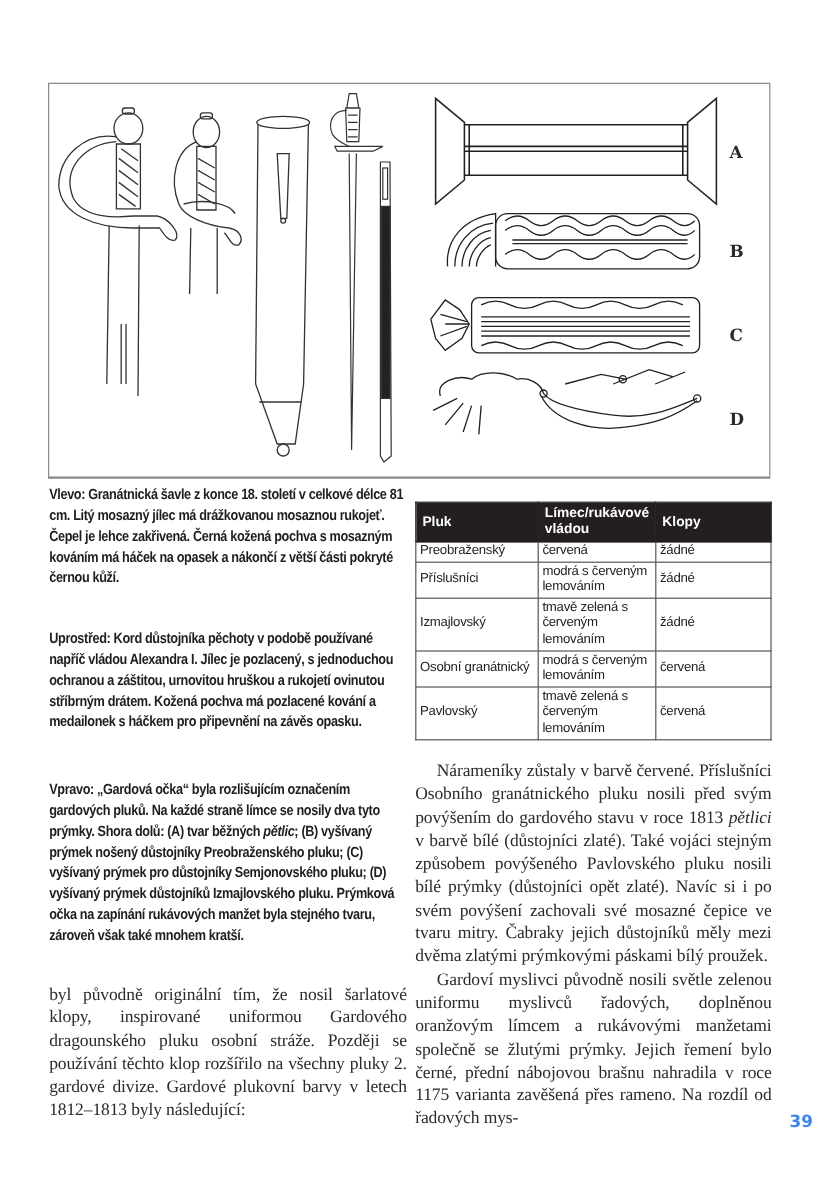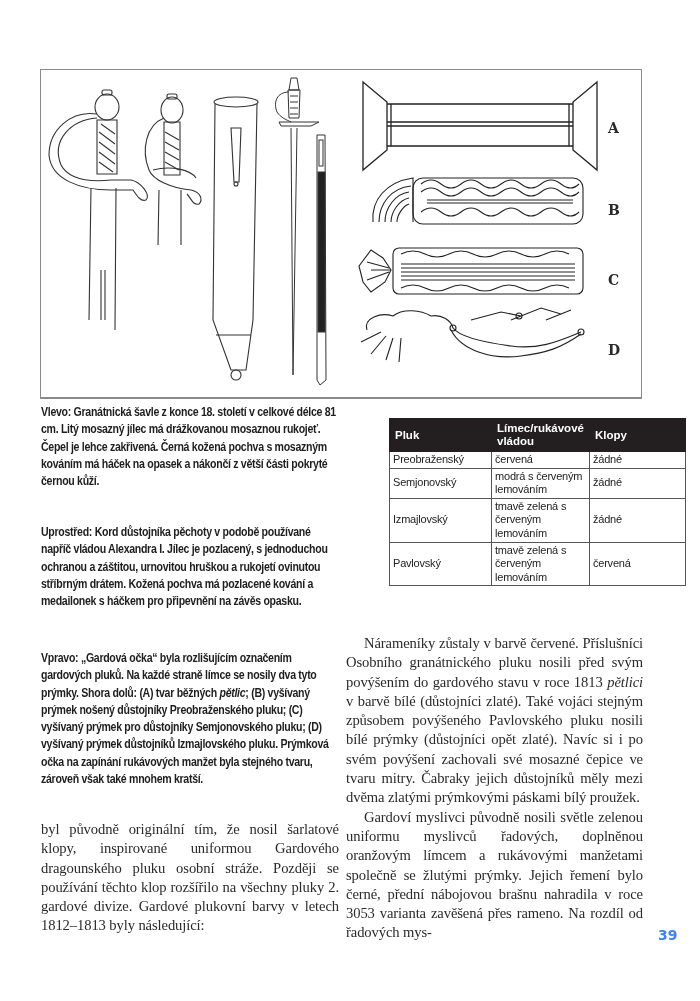--- a/index.html
+++ b/index.html
@@ -21,21 +21,21 @@
   .caption i { font-style: italic; }
   .body-text {
     position: absolute; font-family: "Liberation Serif", serif; font-size: 14.6px; line-height: 19.3px;
     color: #2a2a2a; text-align: justify; letter-spacing: -0.1px;
   }
   .body-text p { margin: 0; }
   .body-text .indent { text-indent: 18px; }
   .body-text i { font-style: italic; }
   table.regt {
     position: absolute; left: 346px; top: 418px; width: 297px; border-collapse: collapse;
-    font-family: "Liberation Sans", sans-serif; font-size: 11px; color: #222; margin-left: 43px;
+    font-family: "Liberation Sans", sans-serif; font-size: 11px; color: #222;
   }
   table.regt th {
     background: #231f20; color: #fff; text-align: left; font-weight: bold; font-size: 11.5px;
     padding: 2px 5px; line-height: 13px; height: 28px; border: 1px solid #231f20;
   }
   table.regt td {
     border: 1px solid #555; padding: 1px 3px; line-height: 13.6px; vertical-align: middle;
     letter-spacing: -0.2px;
   }
   table.regt col.c1 { width: 102px; }
@@ -151,39 +151,44 @@
       <th>Klopy</th>
     </tr>
   </thead>
   <tbody>
     <tr>
       <td>Preobraženský</td>
       <td>červená</td>
       <td>žádné</td>
     </tr>
     <tr>
-      <td>Semjonovský</td>
+      <td>Příslušníci</td>
       <td>modrá s červeným lemováním</td>
       <td>žádné</td>
     </tr>
     <tr>
       <td>Izmajlovský</td>
       <td>tmavě zelená s červeným lemováním</td>
       <td>žádné</td>
+    </tr>
+    <tr>
+      <td>Osobní granátnický</td>
+      <td>modrá s červeným lemováním</td>
+      <td>červená</td>
     </tr>
     <tr>
       <td>Pavlovský</td>
       <td>tmavě zelená s červeným lemováním</td>
       <td>červená</td>
     </tr>
   </tbody>
 </table>
 
 <div class="body-text" style="left:41px; top:820px; width:298px;">
   <p>byl původně originální tím, že nosil šarlatové klopy, inspirované uniformou Gardového dragounského pluku osobní stráže. Později se používání těchto klop rozšířilo na všechny pluky 2. gardové divize. Gardové plukovní barvy v letech 1812–1813 byly následující:</p>
 </div>
 
 <div class="body-text" style="left:346px; top:634px; width:297px;">
   <p class="indent"><span>Nárameníky zůstaly v barvě červené. Příslušníci Osobního granátnického pluku nosili před svým povýšením do gardového stavu v roce 1813 </span><i>pětlici</i><span> v barvě bílé (důstojníci zlaté). Také vojáci stejným způsobem povýšeného Pavlovského pluku nosili bílé prýmky (důstojníci opět zlaté). Navíc si i po svém povýšení zachovali své mosazné čepice ve tvaru mitry. Čabraky jejich důstojníků měly mezi dvěma zlatými prýmkovými páskami bílý proužek.</span></p>
-  <p class="indent">Gardoví myslivci původně nosili světle zelenou uniformu myslivců řadových, doplněnou oranžovým límcem a rukávovými manžetami společně se žlutými prýmky. Jejich řemení bylo černé, přední nábojovou brašnu nahradila v roce 3053 varianta zavěšená přes rameno. Na rozdíl od řadových mys-</p>
+  <p class="indent">Gardoví myslivci původně nosili světle zelenou uniformu myslivců řadových, doplněnou oranžovým límcem a rukávovými manžetami společně se žlutými prýmky. Jejich řemení bylo černé, přední nábojovou brašnu nahradila v roce 1175 varianta zavěšená přes rameno. Na rozdíl od řadových mys-</p>
 </div>
 
 <div class="page-number">39</div>
 
 </body></html>

